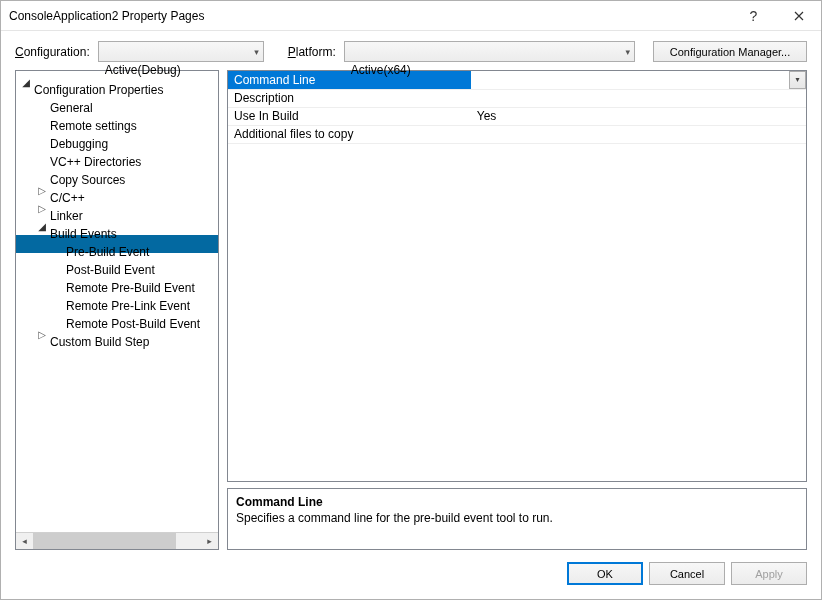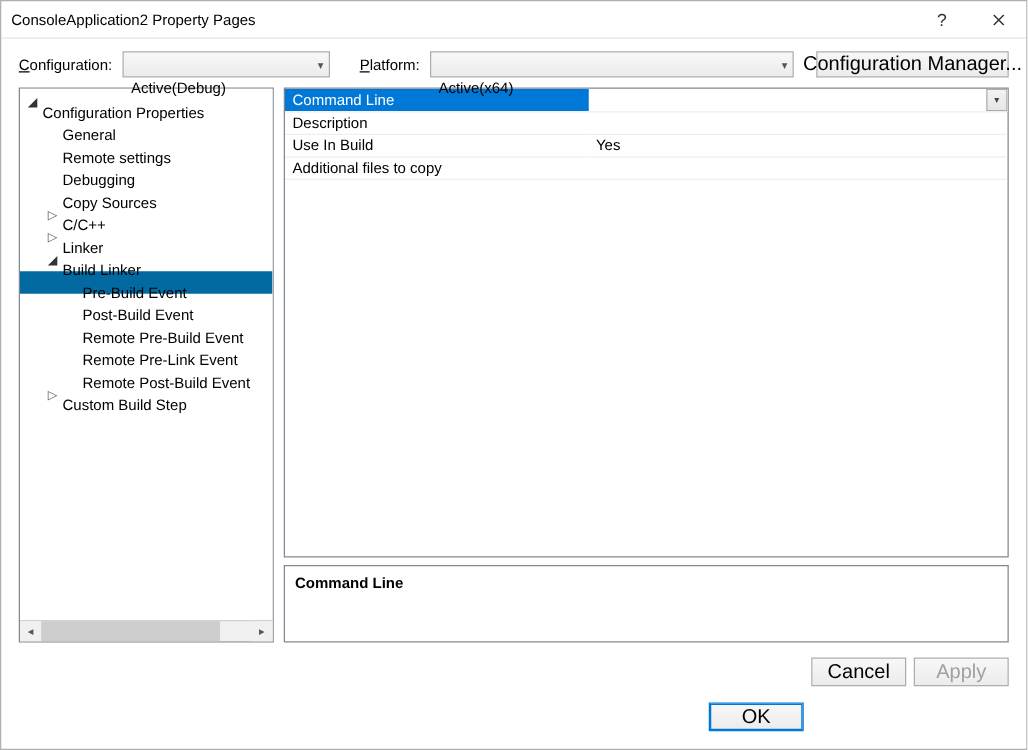--- a/index.html
+++ b/index.html
@@ -57,21 +57,21 @@
     position:relative;
   }
   .combo span.val { flex:1; white-space:nowrap; overflow:hidden;margin-top:36px; }
   .combo .arrow { font-size:9px; color:#555; margin-left:4px; }
   .btn {
     border:1px solid #adadad;
     background: linear-gradient(#f7f7f7,#ececec);
     height:21px;
     padding: 0 10px;
     display:flex; align-items:center; justify-content:center;
-    font-size:16px;
+    font-size:11px;
     white-space:nowrap;
   }
   
   .main {
     flex:1;
     display:flex;
     padding: 0 14px 6px 14px;
     gap:8px;
     min-height:0;
   }
@@ -162,21 +162,21 @@
     padding:6px 8px;
     height:62px;
   }
   .descbox .dtitle { font-weight:bold; margin-bottom:2px;}
   
   .bottomrow {
     display:flex; justify-content:flex-end; gap:6px;
     padding: 6px 14px 14px 14px;
   }
   .bottomrow .btn { width:76px; height:23px; justify-content:center;}
-  .btn.default { border:1px solid #0078d7; box-shadow: inset 0 0 0 1px #0078d7; margin-top: 36px;}
+  .btn.default { border:1px solid #0078d7; box-shadow: inset 0 0 0 1px #0078d7;}
   .btn.disabled { color:#a0a0a0; }
 </style>
 </head>
 <body>
 
 <div class="window">
 
   <div class="titlebar">
     <div class="title">ConsoleApplication2 Property Pages</div>
     <div class="winbtn help">?</div>
@@ -216,33 +216,36 @@
           <div class="tree-row level2 noexp">
             <span class="label">General</span>
           </div>
           <div class="tree-row level2 noexp">
             <span class="label">Remote settings</span>
           </div>
           <div class="tree-row level2 noexp">
             <span class="label">Debugging</span>
           </div>
           <div class="tree-row level2 noexp">
+            <span class="label">VC++ Directories</span>
+          </div>
+          <div class="tree-row level2 noexp">
             <span class="label">Copy Sources</span>
           </div>
           <div class="tree-row level2">
             <span class="exp">▷</span>
             <span class="label">C/C++</span>
           </div>
           <div class="tree-row level2">
             <span class="exp">▷</span>
             <span class="label">Linker</span>
           </div>
           <div class="tree-row level2">
             <span class="exp filled">◢</span>
-            <span class="label">Build Linker</span>
+            <span class="label">Build Events</span>
           </div>
           <div class="tree-row level3 selected">
             <span class="label">Pre-Build Event</span>
           </div>
           <div class="tree-row level3">
             <span class="label">Post-Build Event</span>
           </div>
           <div class="tree-row level3">
             <span class="label">Remote Pre-Build Event</span>
           </div>
@@ -292,20 +295,21 @@
               </tr>
               <tr>
                 <td class="key">Additional files to copy</td>
                 <td class="val"></td>
               </tr>
             </tbody>
           </table>
       </div>
       <div class="descbox">
         <div class="dtitle">Command Line</div>
+        <div>Specifies a command line for the pre-build event tool to run.</div>
       </div>
     </div>
   </div>
 
   <div class="bottomrow">
     <div class="btn default">
         <span>OK</span>
       </div>
     <div class="btn">
         <span>Cancel</span>

